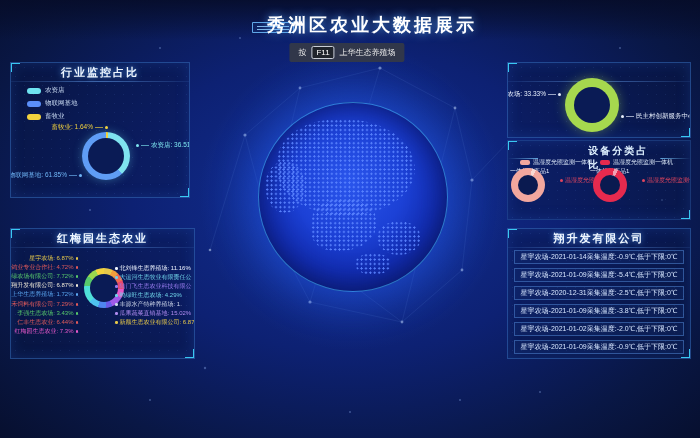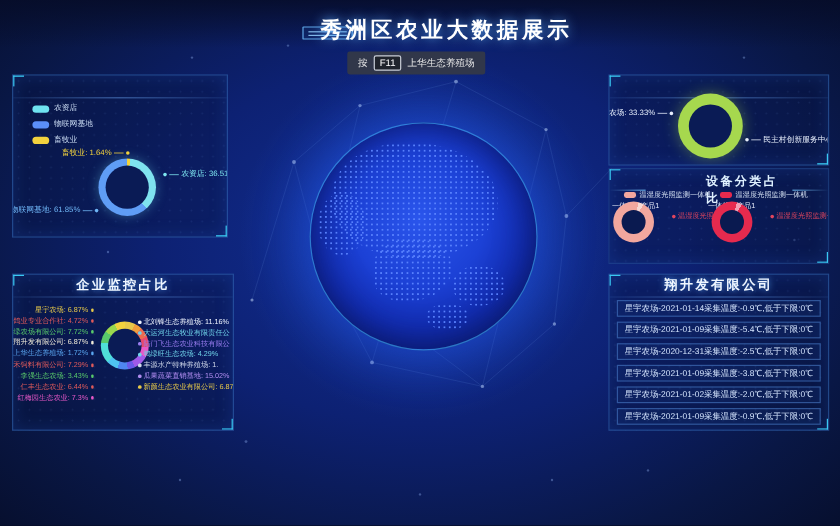--- a/index.html
+++ b/index.html
@@ -179,20 +179,21 @@
       <i></i>
     </div>
   <div class="title">秀洲区农业大数据展示</div>
   <div class="hint">
     <span>按</span>
     <span class="key">F11</span>
     <span>上华生态养殖场</span>
   </div>
 
   <div class="panel clip" style="left:10px; top:62px; width:180px; height:136px;">
+    <div class="ptitle">行业监控占比</div>
     <div class="psep"></div>
     <div class="legend" style="left:16px; top:23px;">
       <div class="legend-row">
         <span class="swatch" style="background: rgb(111, 227, 240);"></span>
         <span class="lab">农资店</span>
       </div>
       <div class="legend-row">
         <span class="swatch" style="background: rgb(91, 143, 249);"></span>
         <span class="lab">物联网基地</span>
       </div>
@@ -213,21 +214,21 @@
       <span>农资店: 36.51%</span>
     </div>
     <div class="callout l" style="right: 107px; top: 108px; color: rgb(111, 181, 245);">
       <span class="cdot"></span>
         <span class="tick"></span>
       <span>物联网基地: 61.85%</span>
     </div>
   </div>
 
   <div class="panel clip" style="left:10px; top:228px; width:185px; height:131px;">
-    <div class="ptitle">企业监控占比</div>
+    <div class="ptitle">红梅园生态农业</div>
     <div class="psep"></div>
     <div class="donut d-enterprise"></div>
 
     <div class="ent l" style="top: 25px; color: rgb(230, 200, 74);">
         <span class="edot"></span>
         <span>星宇农场: 6.87%</span>
       </div>
     <div class="ent l" style="top: 34px; color: rgb(224, 90, 90);">
         <span class="edot"></span>
         <span>秀洲鸽业专业合作社: 4.72%</span>

